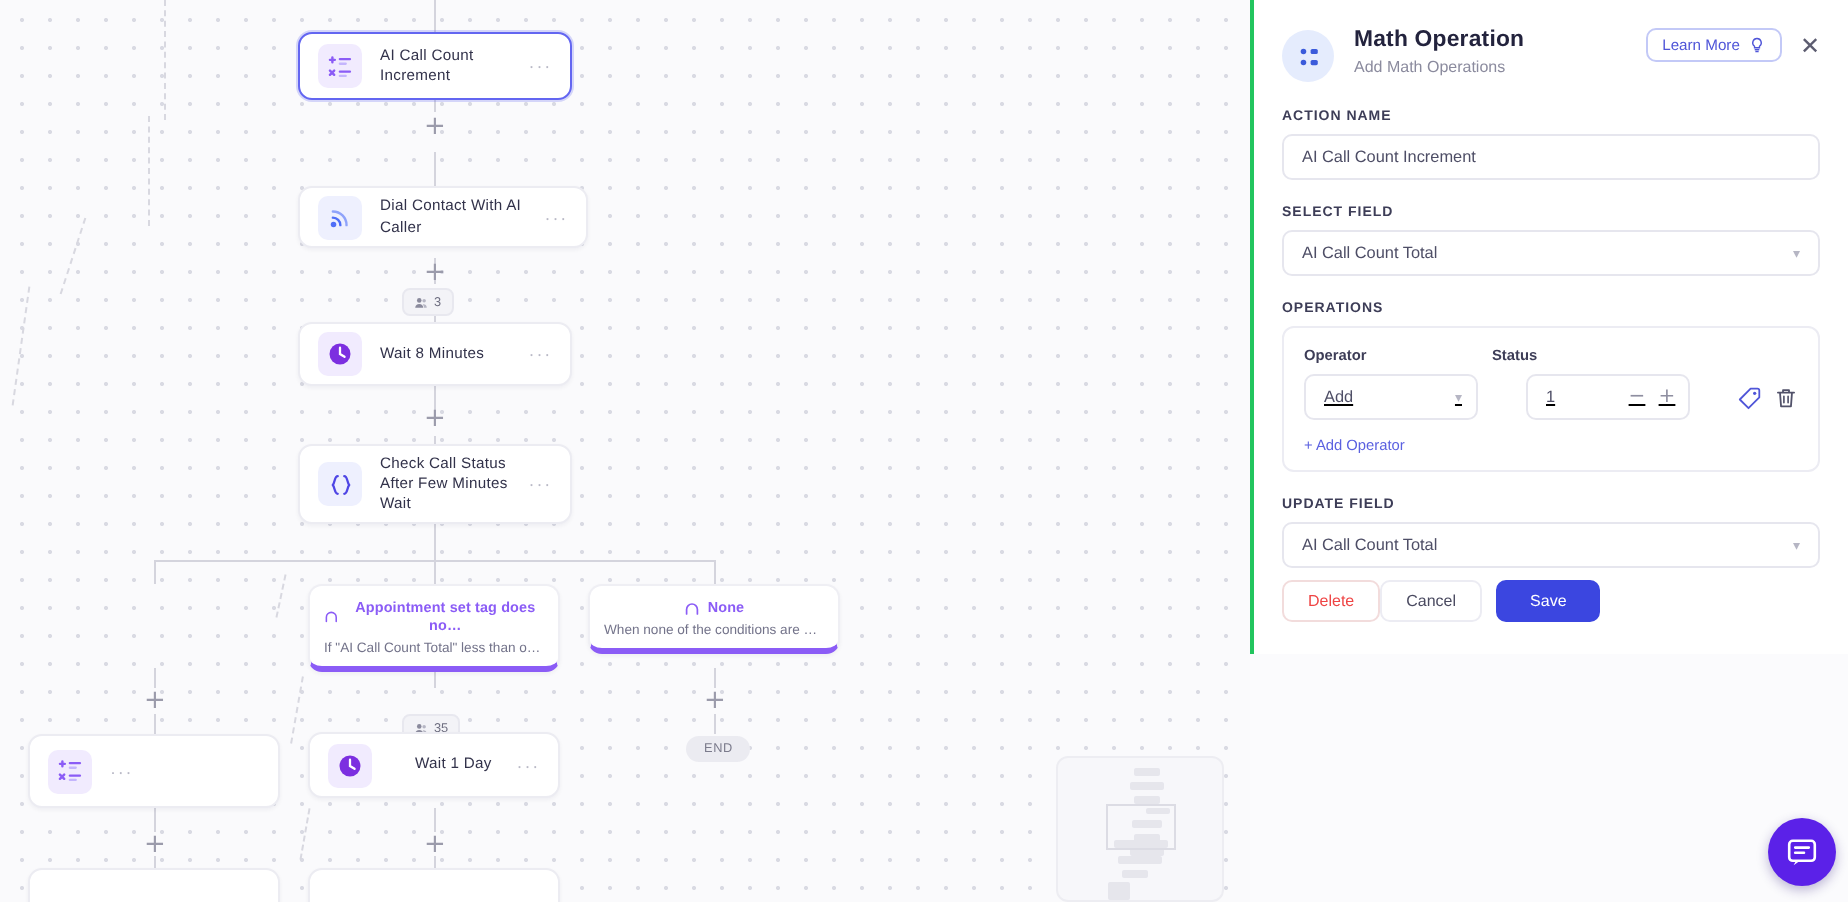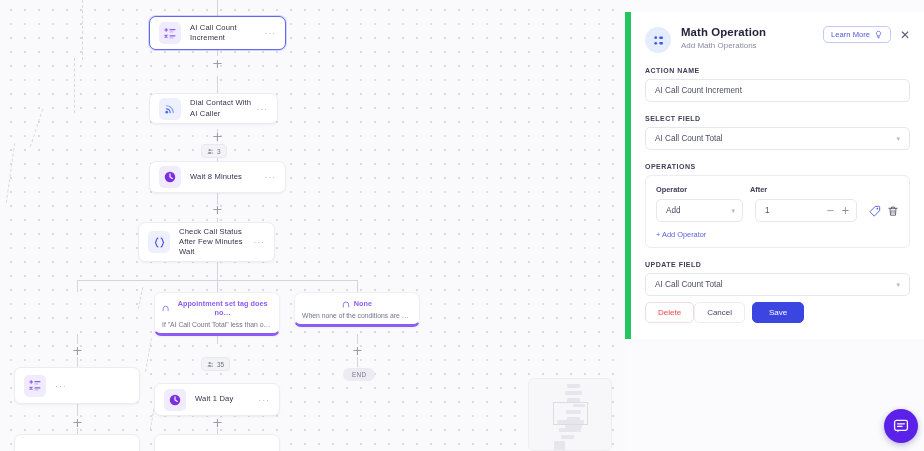--- a/index.html
+++ b/index.html
@@ -77,22 +77,22 @@
     position:absolute; left:528px; top:378px; width:84px; height:73px;
     background:#f7f7fa; border:1px solid #ededf2; border-radius:6px;
     overflow:hidden;
   }
   #minimap .mshape { position:absolute; background:#e6e6ec; border-radius:1px; }
   #minimap .mview { position:absolute; border:1px solid #dcdce4; background:transparent; }
 
   
   #panel {
     position:absolute; right:0; top:0; width:299px; height:327px;
-    background:#fff; border-left:6px solid #22c55e;
-    display:flex; flex-direction:column;margin-top:12px;
+    background:#fff; border-left:2px solid #22c55e;
+    display:flex; flex-direction:column;
   }
   #phead { display:flex; align-items:flex-start; padding:14px 14px 0 14px; }
   .pico {
     width:26px; height:26px; border-radius:50%; background:#e5ecfd;
     display:flex; align-items:center; justify-content:center; flex:0 0 26px;
     margin-right:10px; margin-top:1px;
   }
   .ptitle { font-size:11.4px; color:#23233d; font-weight:700; letter-spacing:.01em; }
   .psub { font-size:8px; color:#8b8b9e; margin-top:3px; }
   .learn {
@@ -114,21 +114,21 @@
     display:flex; align-items:center; padding:0 9px;
     font-size:8.2px; color:#4e4e66; margin-bottom:13px;
   }
   .inp.sel2 { justify-content:space-between; }
   .chev { color:#b6b6c4; font-size:7px; font-family:"DejaVu Sans", sans-serif; }
   .opbox {
     border:1px solid #ececf3; border-radius:6px; padding:9px 10px 8px;
     margin-bottom:13px;
   }
   .ophead { display:flex; font-size:7.4px; font-weight:700; color:#3d3d57; margin-bottom:5px; }
-  .oprow { display:flex; gap:12px; }
+  .oprow { display:flex; gap:24px;text-decoration:underline; }
   .opsel {
     width:87px; height:23px; border:1px solid #e6e6ee; border-radius:5px;
     display:flex; align-items:center; justify-content:space-between;
     padding:0 7px 0 9px; font-size:8.2px; color:#4e4e66;
   }
   .opval {
     flex:1; height:23px; border:1px solid #e6e6ee; border-radius:5px;
     display:flex; align-items:center; padding:0 4px 0 9px;
     font-size:8.2px; color:#4e4e66; justify-content:space-between;
   }
@@ -198,21 +198,21 @@
         <rect x="6.6" y="5.2" width="5" height="1.5" rx=".7" fill="#c4b5fd"></rect>
         <rect x="6.6" y="10.1" width="7.6" height="1.5" rx=".7" fill="#8b5cf6"></rect>
         <rect x="6.6" y="12.7" width="5" height="1.5" rx=".7" fill="#c4b5fd"></rect>
       </svg>
     </span>
     <span class="ttl">AI Call Count Increment</span>
     <span class="dots">···</span>
   </div>
   <div class="plusbtn" style="left:211px; top:57px;">+</div>
 
-  <div class="node" style="left:149px; top:93px; width:129px; height:31px;">
+  <div class="node" style="left:149px; top:93px; width:145px; height:31px;">
     <span class="ico dial">
       <svg width="13" height="13" viewBox="0 0 16 16">
         <circle cx="3.4" cy="12.6" r="1.7" fill="#4f6ef7"></circle>
         <path d="M3 8.4a4.6 4.6 0 0 1 4.6 4.6" stroke="#4f6ef7" stroke-width="1.5" fill="none" stroke-linecap="round"></path>
         <path d="M3 4.6a8.4 8.4 0 0 1 8.4 8.4" stroke="#8fa3fa" stroke-width="1.5" fill="none" stroke-linecap="round"></path>
       </svg>
     </span>
     <span class="ttl">Dial Contact With AI Caller</span>
     <span class="dots">···</span>
   </div>
@@ -233,21 +233,21 @@
       <svg width="14" height="14" viewBox="0 0 16 16">
         <circle cx="8" cy="8" r="6" fill="#7c2fe0"></circle>
         <path d="M8 4.4V8l2.6 1.6" stroke="#fff" stroke-width="1.3" fill="none" stroke-linecap="round"></path>
       </svg>
     </span>
     <span class="ttl">Wait 8 Minutes</span>
     <span class="dots">···</span>
   </div>
   <div class="plusbtn" style="left:211px; top:203px;">+</div>
 
-  <div class="node" style="left:138px; top:222px; width:137px; height:40px;">
+  <div class="node" style="left:149px; top:222px; width:137px; height:40px;">
     <span class="ico code">
       <svg width="13" height="13" viewBox="0 0 16 16">
         <path d="M6 2.6C4 2.6 4.4 6 3 8c1.4 2 1 5.4 3 5.4M10 2.6c2 0 1.6 3.4 3 5.4-1.4 2-1 5.4-3 5.4" stroke="#4f46e5" stroke-width="1.4" fill="none" stroke-linecap="round"></path>
       </svg>
     </span>
     <span class="ttl">Check Call Status After Few Minutes Wait</span>
     <span class="dots">···</span>
   </div>
 
 
@@ -292,21 +292,21 @@
         <path d="M1.2 3.6h3M2.7 2.1v3M1.2 10.2l2.6 2.6M3.8 10.2l-2.6 2.6" stroke="#8b5cf6" stroke-width="1.5" stroke-linecap="round" fill="none"></path>
         <rect x="6.6" y="2.4" width="7.6" height="1.5" rx=".7" fill="#8b5cf6"></rect>
         <rect x="6.6" y="5.2" width="5" height="1.5" rx=".7" fill="#c4b5fd"></rect>
         <rect x="6.6" y="10.1" width="7.6" height="1.5" rx=".7" fill="#8b5cf6"></rect>
         <rect x="6.6" y="12.7" width="5" height="1.5" rx=".7" fill="#c4b5fd"></rect>
       </svg>
     </span>
     <span class="dots">···</span>
   </div>
 
-  <div class="node" style="left:154px; top:383px; width:126px; height:33px;">
+  <div class="node" style="left:154px; top:366px; width:126px; height:33px;text-align:center;">
     <span class="ico wait">
       <svg width="14" height="14" viewBox="0 0 16 16">
         <circle cx="8" cy="8" r="6" fill="#7c2fe0"></circle>
         <path d="M8 4.4V8l2.6 1.6" stroke="#fff" stroke-width="1.3" fill="none" stroke-linecap="round"></path>
       </svg>
     </span>
     <span class="ttl">Wait 1 Day</span>
     <span class="dots">···</span>
   </div>
 
@@ -366,21 +366,21 @@
     <div class="flabel">SELECT FIELD</div>
     <div class="inp sel2">
       <span>AI Call Count Total</span>
       <span class="chev">▾</span>
     </div>
 
     <div class="flabel">OPERATIONS</div>
     <div class="opbox">
       <div class="ophead">
         <span style="width:94px;">Operator</span>
-        <span>After</span>
+        <span>Status</span>
       </div>
       <div class="oprow">
         <div class="opsel">
           <span>Add</span>
           <span class="chev">▾</span>
         </div>
         <div class="opval">
           <span>1</span>
           <span class="stepper">
             <span>−</span>

